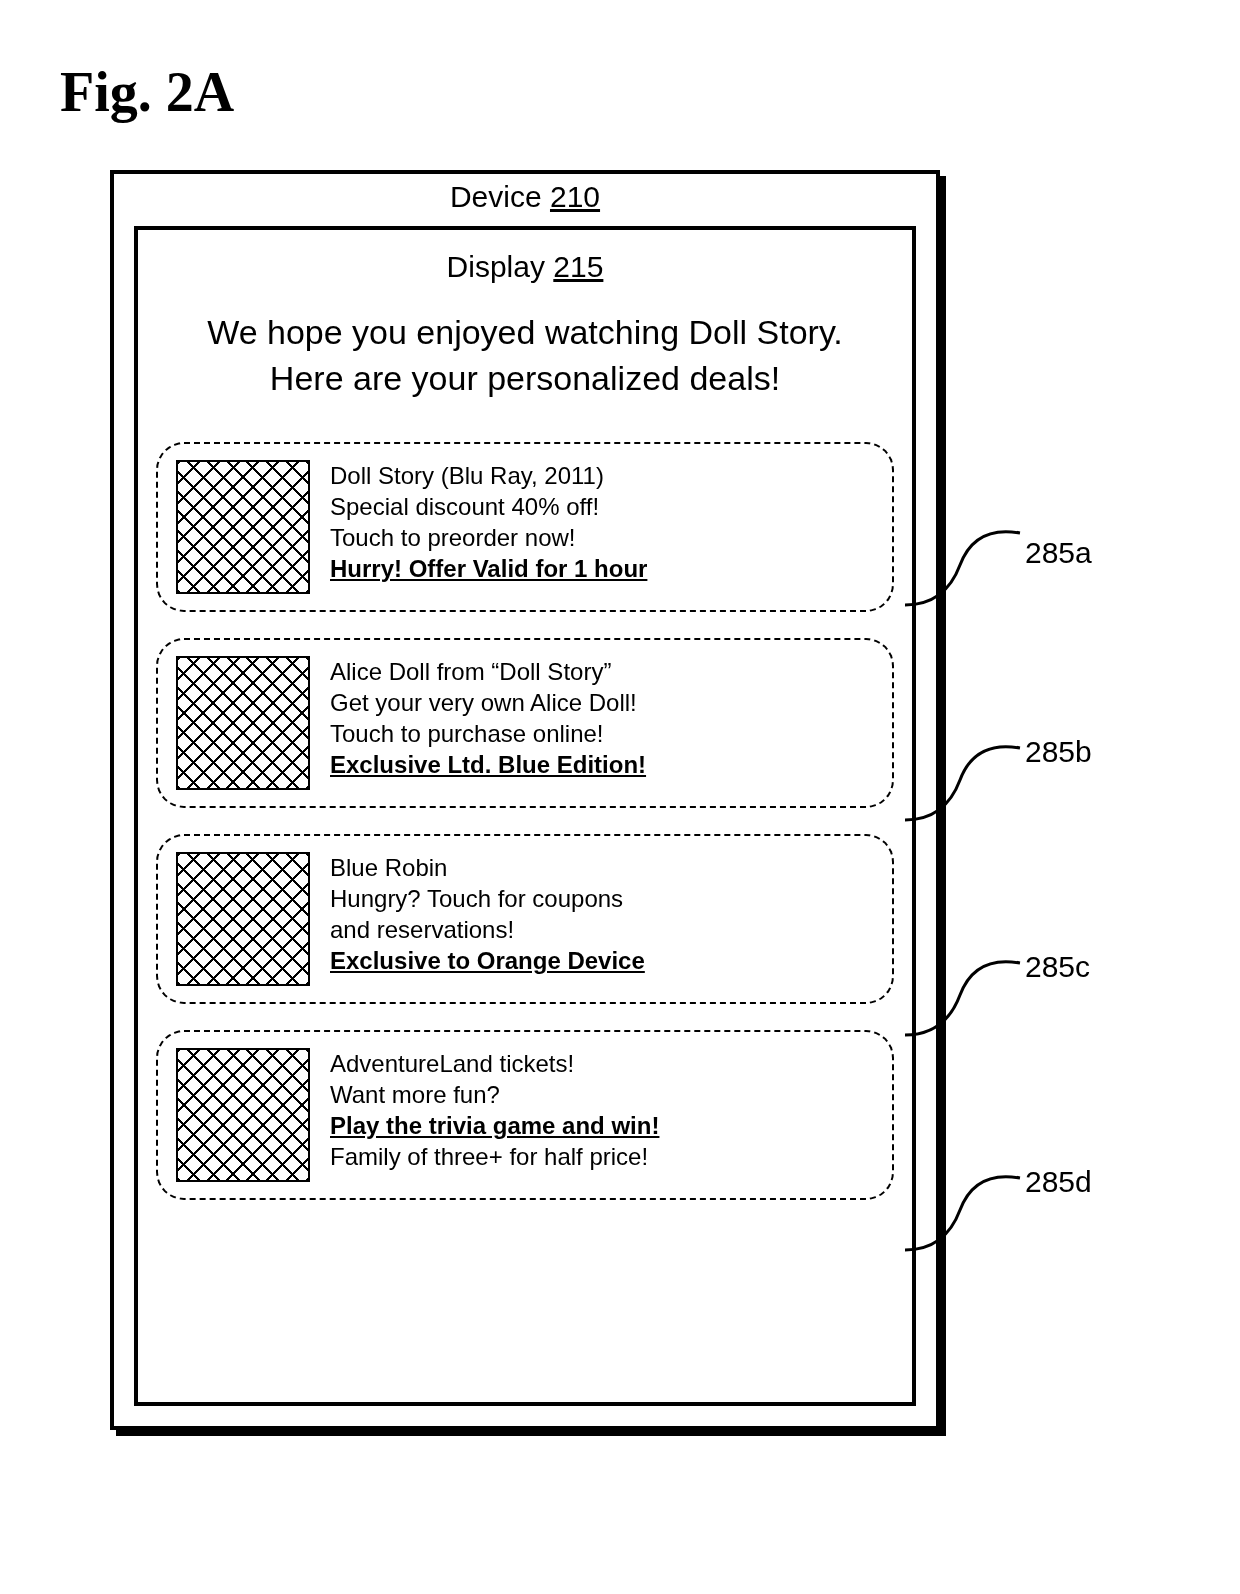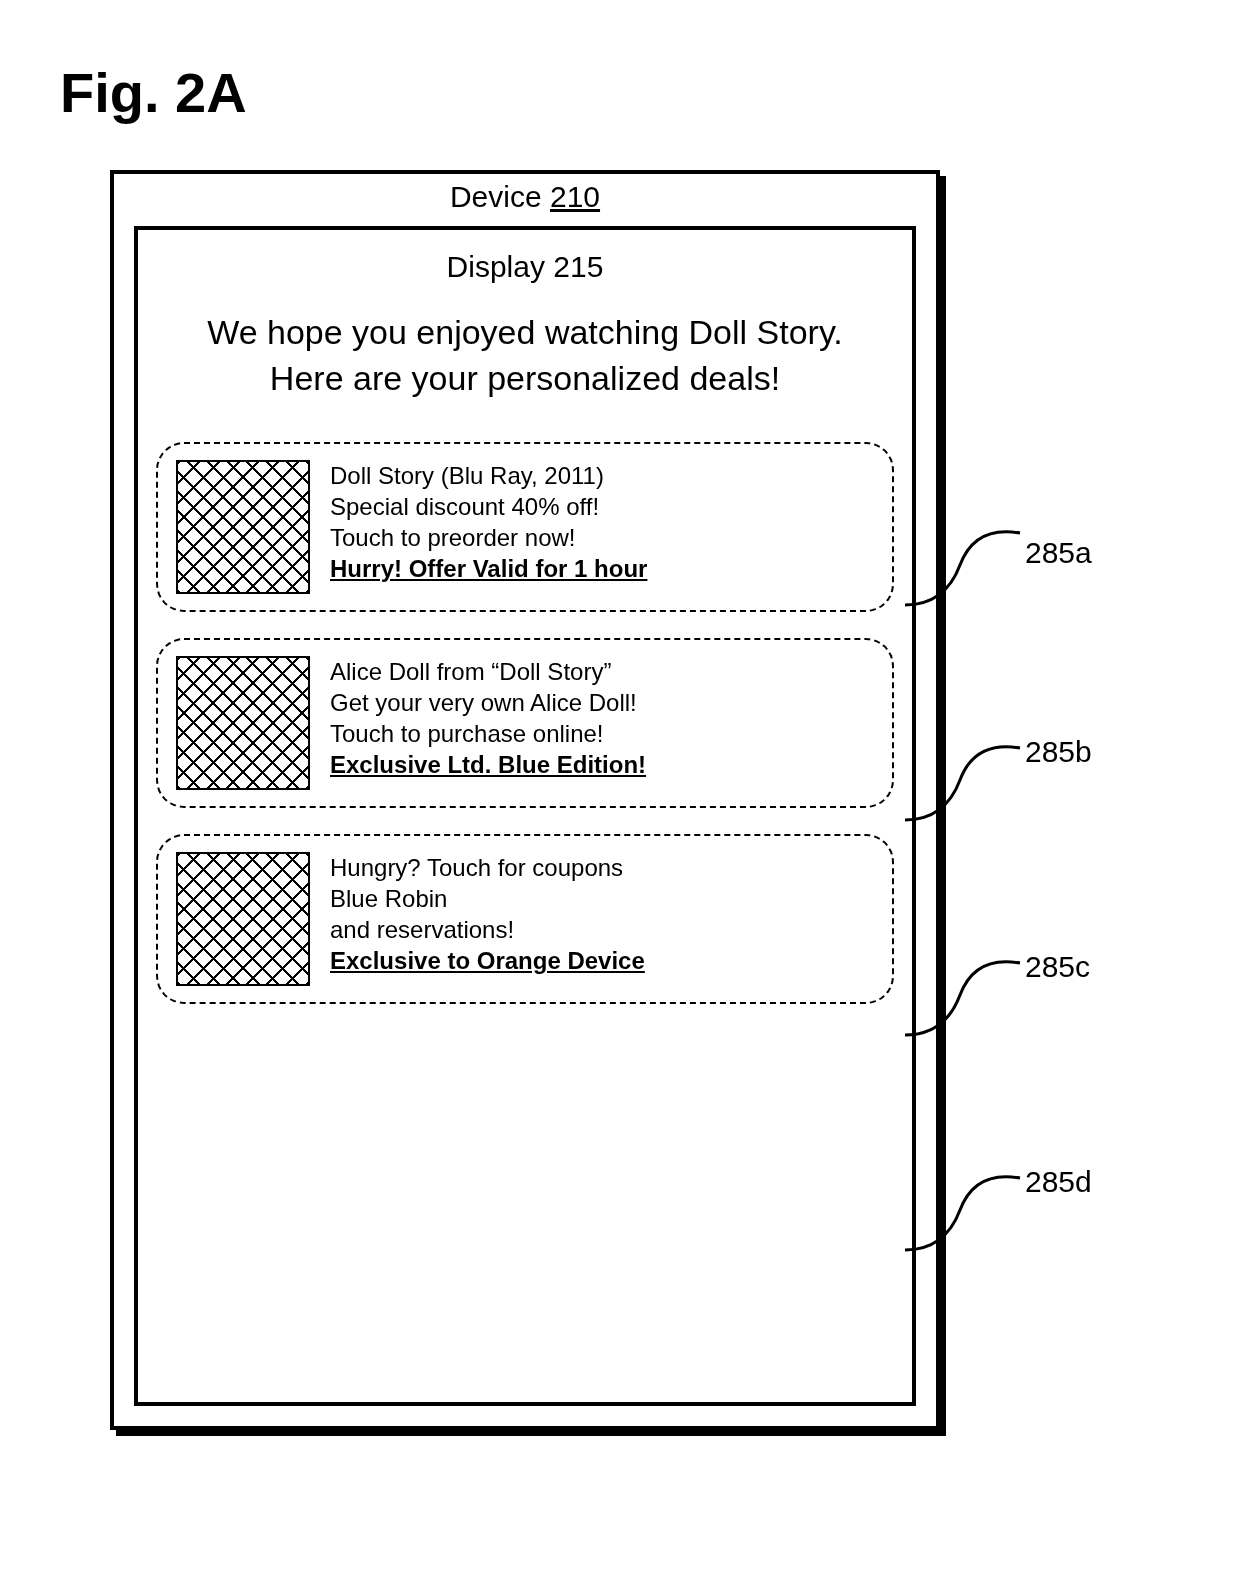--- a/index.html
+++ b/index.html
@@ -13,20 +13,21 @@
     position: relative;
     width: 1240px;
     height: 1594px;
   }
   .fig-title {
     position: absolute;
     left: 60px;
     top: 60px;
     font-size: 56px;
     font-weight: bold;
+    font-family: Liberation Serif, serif;
   }
   .device {
     position: absolute;
     left: 110px;
     top: 170px;
     width: 830px;
     height: 1260px;
     border: 4px solid #000;
     box-shadow: 6px 6px 0 #000;
     box-sizing: border-box;
@@ -43,21 +44,21 @@
     border: 4px solid #000;
     height: 1180px;
     box-sizing: border-box;
     padding: 20px 18px 18px 18px;
   }
   .display-title {
     text-align: center;
     font-size: 30px;
     margin: 0 0 26px 0;
   }
-  .display-title .ul { }
+  .display-title .ul { text-decoration: underline; }
   .welcome {
     text-align: center;
     font-size: 34px;
     line-height: 1.35;
     margin: 0 30px 40px 30px;
   }
   .card {
     position: relative;
     display: flex;
     align-items: flex-start;
@@ -125,27 +126,36 @@
           <div>Alice Doll from “Doll Story”</div>
           <div>Get your very own Alice Doll!</div>
           <div>Touch to purchase online!</div>
           <div class="bold">Exclusive Ltd. Blue Edition!</div>
         </div>
       </div>
 
       <div class="card">
         <div class="thumb"></div>
         <div class="lines">
+          <div>Blue Robin</div>
           <div>Hungry? Touch for coupons</div>
-          <div>Blue Robin</div>
           <div>and reservations!</div>
           <div class="bold">Exclusive to Orange Device</div>
         </div>
       </div>
 
+      <div class="card">
+        <div class="thumb"></div>
+        <div class="lines">
+          <div>AdventureLand tickets!</div>
+          <div>Want more fun?</div>
+          <div class="bold">Play the trivia game and win!</div>
+          <div>Family of three+ for half price!</div>
+        </div>
+      </div>
 
     </div>
   </div>
 
   <div class="callout" style="left:1025px; top:536px;">285a</div>
   <svg class="lead" style="left:905px; top:525px;" width="120" height="90">
     <path d="M0,80 Q40,80 55,40 Q70,0 115,8" stroke="#000" stroke-width="3" fill="none"></path>
   </svg>
 
   <div class="callout" style="left:1025px; top:735px;">285b</div>

